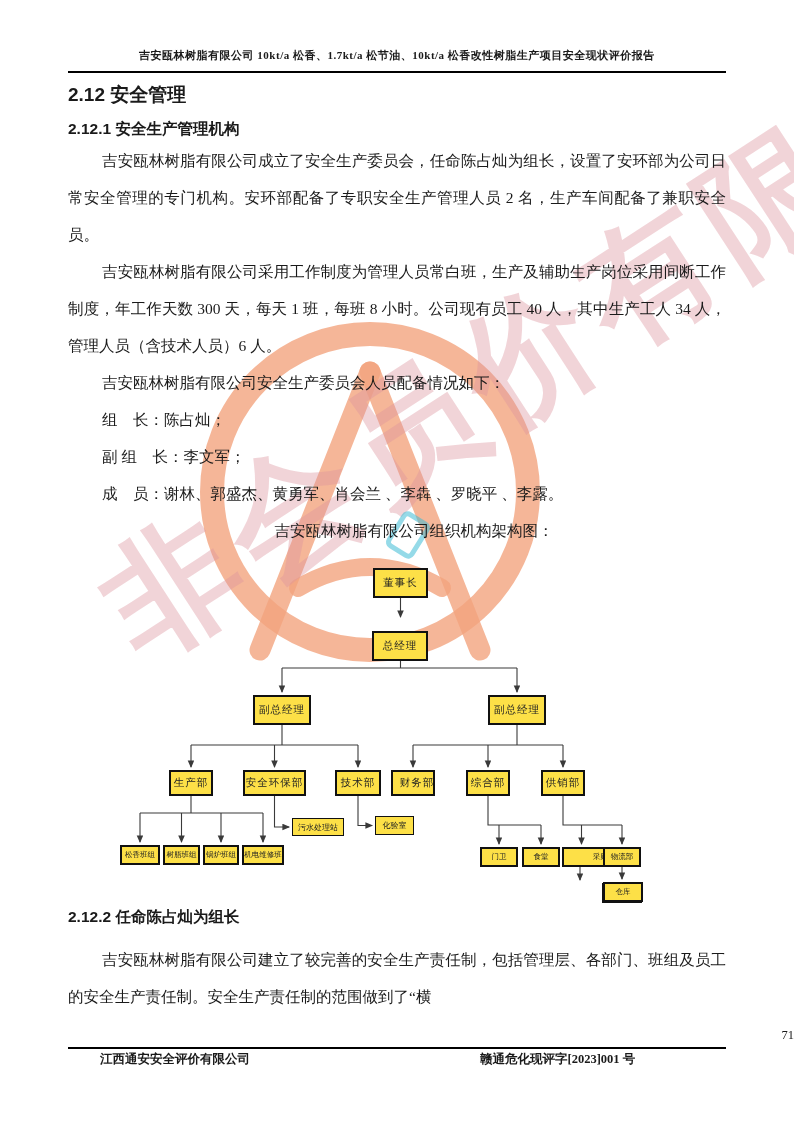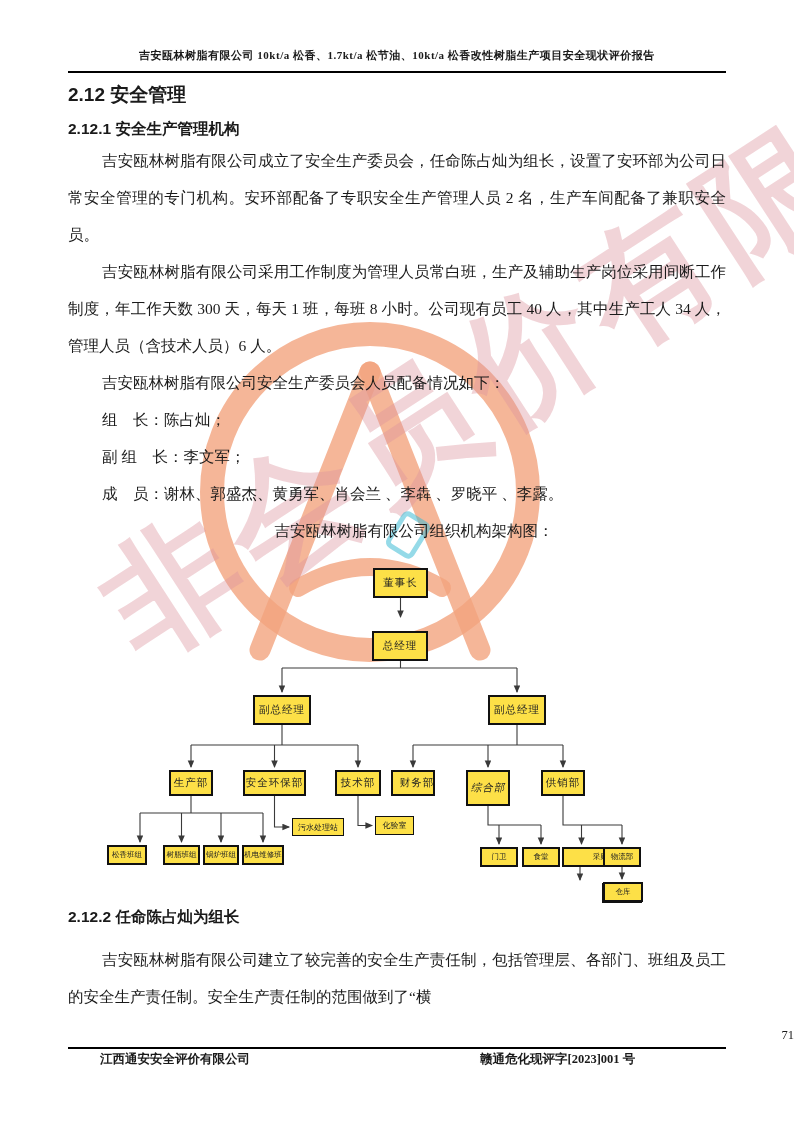--- a/index.html
+++ b/index.html
@@ -148,25 +148,25 @@
       </svg>
       <div>
           <div class="org-node" style="left: 288px; top: 13px; width: 55px; height: 30px;">董事长</div>
           <div class="org-node" style="left: 287px; top: 76px; width: 56px; height: 30px;">总经理</div>
           <div class="org-node" style="left: 168px; top: 140px; width: 58px; height: 30px;">副总经理</div>
           <div class="org-node" style="left: 403px; top: 140px; width: 58px; height: 30px;">副总经理</div>
           <div class="org-node" style="left: 84px; top: 215px; width: 44px; height: 26px;">生产部</div>
           <div class="org-node" style="left: 158px; top: 215px; width: 63px; height: 26px;">安全环保部</div>
           <div class="org-node" style="left: 250px; top: 215px; width: 46px; height: 26px;">技术部</div>
           <div class="org-node" style="left: 306px; top: 215px; width: 44px; height: 26px; padding-left: 8px;">财务部</div>
-          <div class="org-node" style="left: 381px; top: 215px; width: 44px; height: 36px; font-style: italic;">综合部</div>
+          <div class="org-node" style="left: 381px; top: 215px; width: 44px; height: 26px;">综合部</div>
           <div class="org-node" style="left: 456px; top: 215px; width: 44px; height: 26px;">供销部</div>
           <div class="org-node thin" style="left: 207px; top: 263px; width: 52px; height: 18px;">污水处理站</div>
           <div class="org-node thin" style="left: 290px; top: 261px; width: 39px; height: 19px;">化验室</div>
-          <div class="org-node sm" style="left: 22px; top: 290px; width: 40px; height: 20px; text-align: center;">松香班组</div>
+          <div class="org-node sm" style="left: 35px; top: 290px; width: 40px; height: 20px; text-align: center;">松香班组</div>
           <div class="org-node sm" style="left: 78px; top: 290px; width: 37px; height: 20px;">树脂班组</div>
           <div class="org-node sm" style="left: 118px; top: 290px; width: 36px; height: 20px;">锅炉班组</div>
           <div class="org-node sm" style="left: 157px; top: 290px; width: 42px; height: 20px;">机电维修班</div>
           <div class="org-node sm" style="left: 395px; top: 292px; width: 38px; height: 20px;">门卫</div>
           <div class="org-node sm" style="left: 437px; top: 292px; width: 38px; height: 20px;">食堂</div>
           <div class="org-node sm" style="left: 477px; top: 292px; width: 39px; height: 20px; padding-left: 40px;">采购部</div>
           <div class="org-node sm" style="left: 518px; top: 292px; width: 38px; height: 20px;">物流部</div>
           <div class="org-node sm" style="left: 473px; top: 328px; width: 40px; height: 20px; margin-left: 44px;">采购</div>
           <div class="org-node sm" style="left: 518px; top: 327px; width: 40px; height: 20px;">仓库</div>
         </div>

